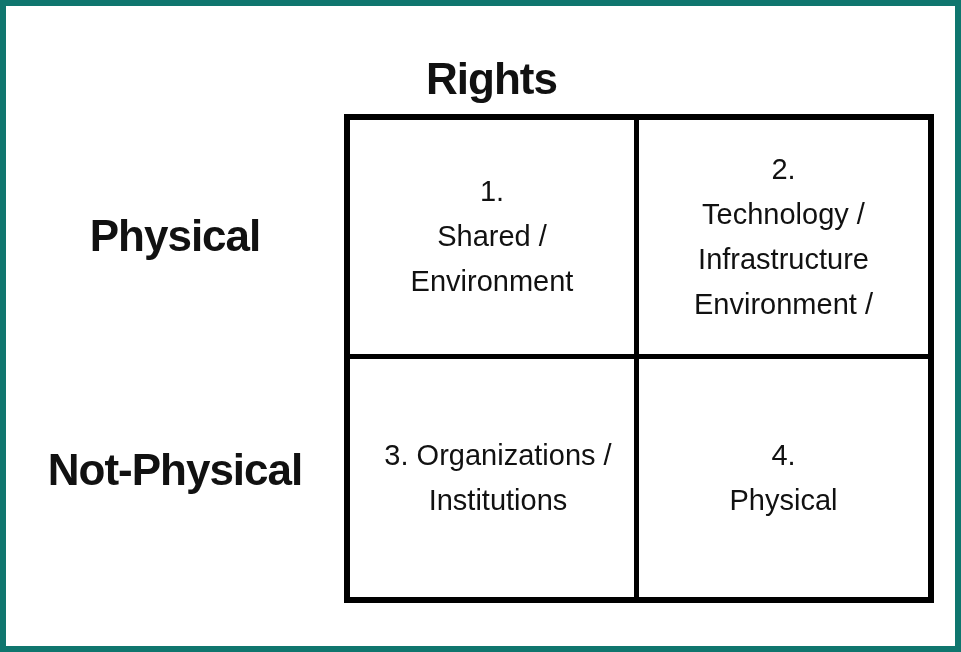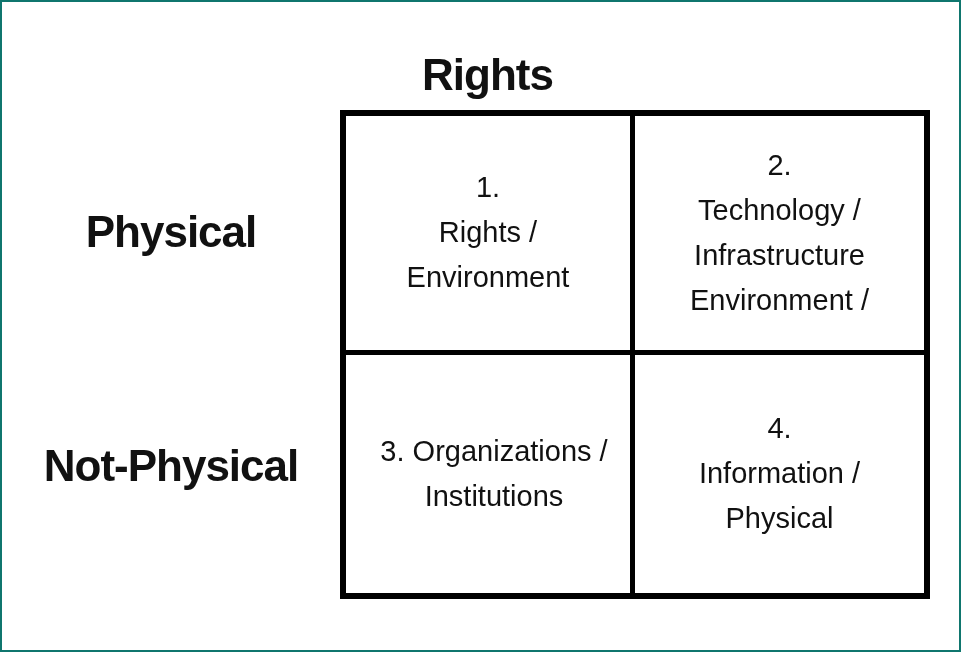--- a/index.html
+++ b/index.html
@@ -3,21 +3,21 @@
 <meta charset="utf-8">
 <style>
   * { margin: 0; padding: 0; box-sizing: border-box; }
   html, body { background: #ffffff; }
 
   .page {
     position: relative;
     width: 961px;
     height: 652px;
     background: #ffffff;
-    border: 2px solid #0f766e;
+    border: 6px solid #0f766e;
     font-family: "Liberation Sans", sans-serif;
     color: #111111;
     overflow: hidden;
   }
 
   
   .col-header {
     position: absolute;
     top: 36px;
     height: 74px;
@@ -87,36 +87,35 @@
 
 
   <div class="row-header row-header-not-physical">Not-Physical</div>
 
   <div class="row-header row-header-physical">Physical</div>
 
   <div class="grid">
 
     <div class="cell cell-1">
       <span class="cell-line">1.</span>
-      <span class="cell-line">Rights /</span>
+      <span class="cell-line">Shared /</span>
       <span class="cell-line">Environment</span>
     </div>
 
     <div class="cell cell-2">
       <span class="cell-line">2.</span>
       <span class="cell-line">Technology /</span>
       <span class="cell-line">Infrastructure</span>
       <span class="cell-line">Environment /</span>
     </div>
 
     <div class="cell cell-3">
       <span class="cell-line">3. Organizations /</span>
       <span class="cell-line">Institutions</span>
     </div>
 
     <div class="cell cell-4">
       <span class="cell-line">4.</span>
-      <span class="cell-line">Information /</span>
       <span class="cell-line">Physical</span>
     </div>
 
   </div>
 </div>
 
 </body></html>

